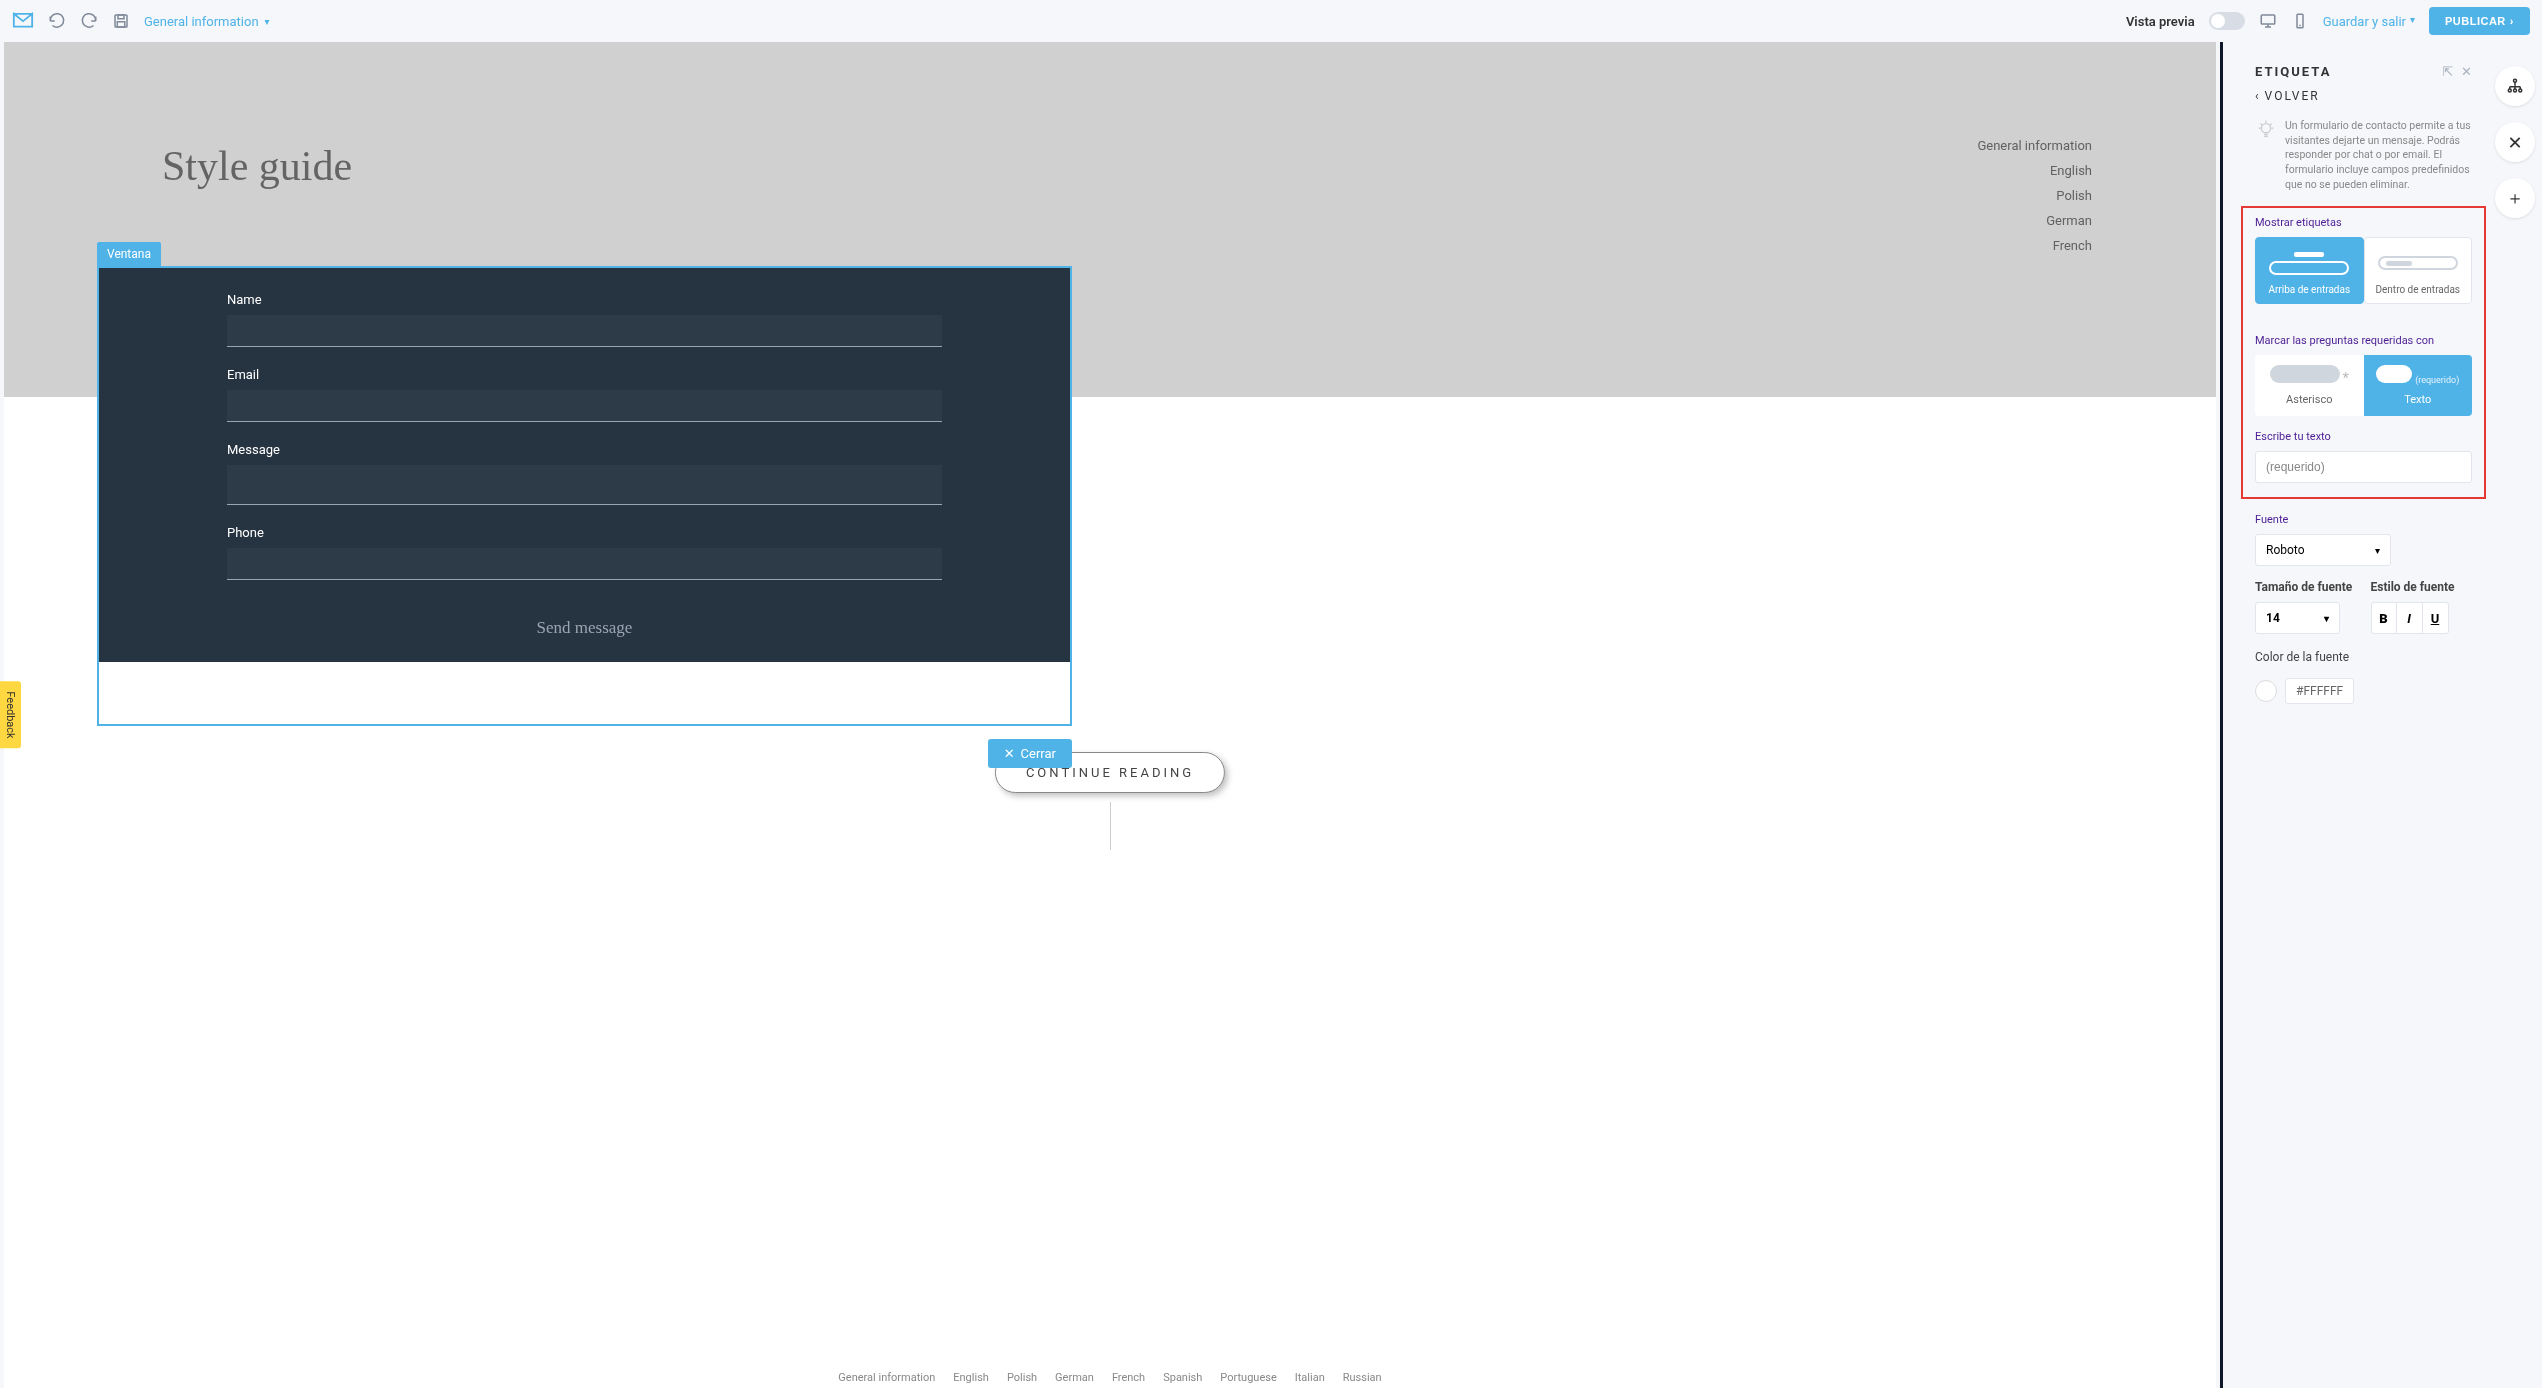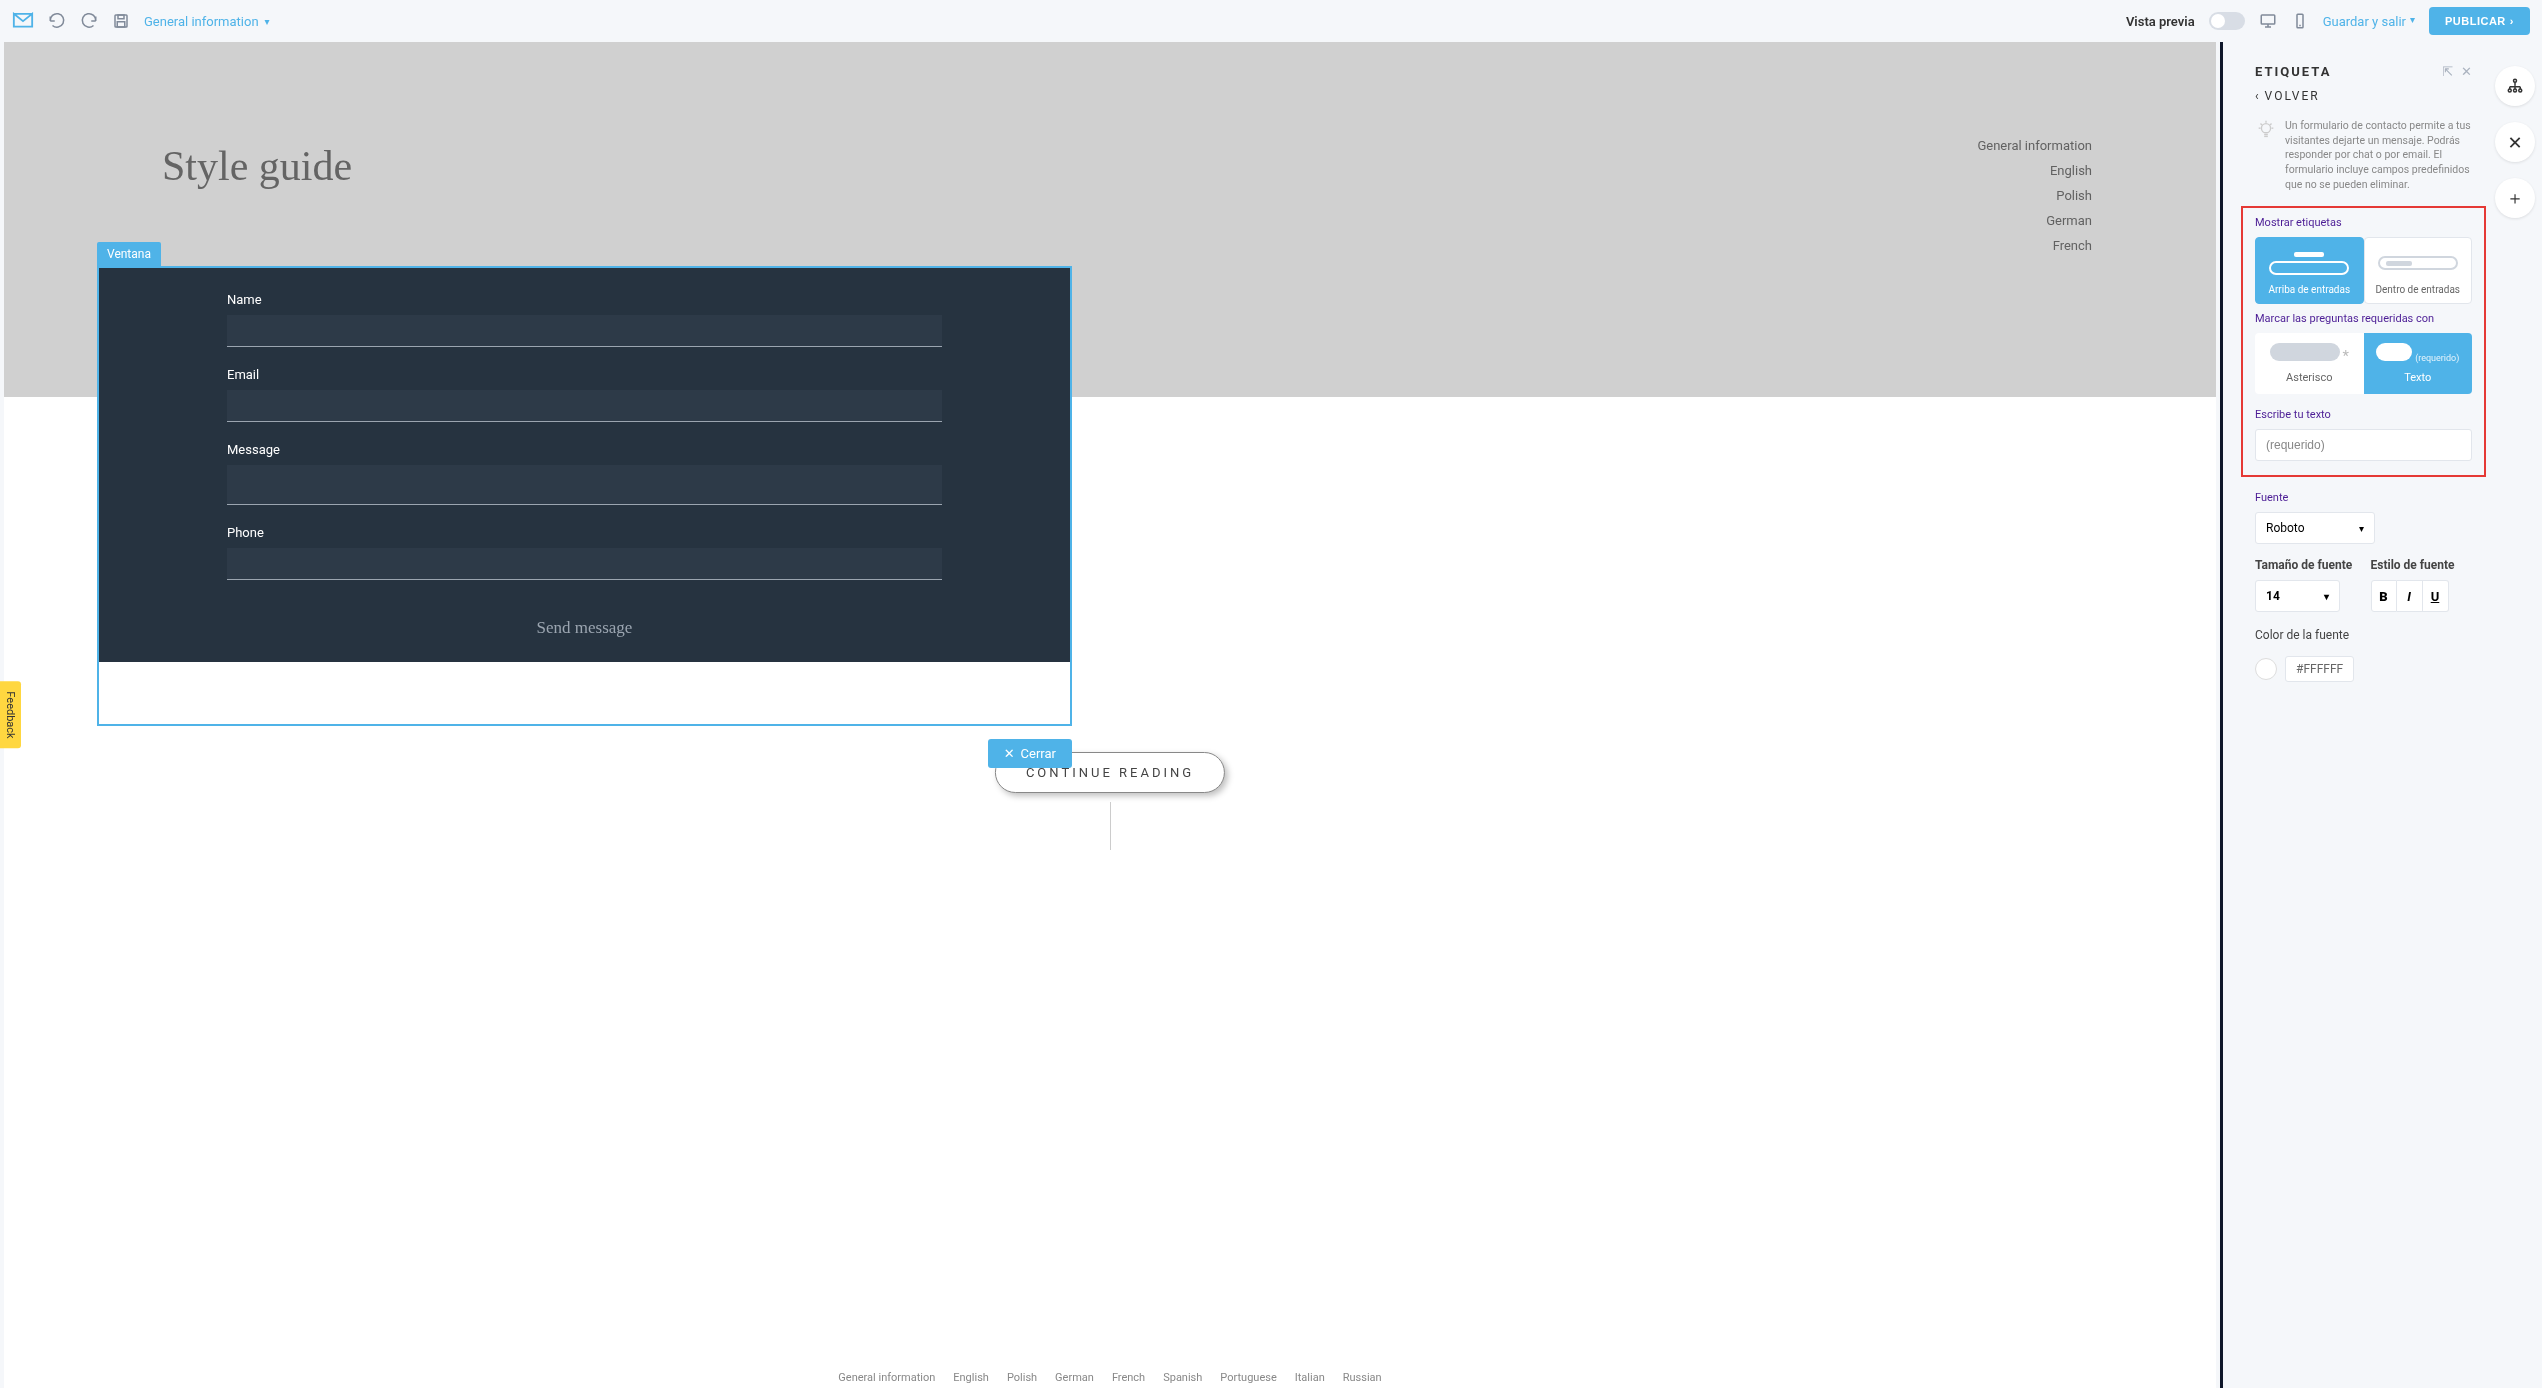--- a/index.html
+++ b/index.html
@@ -56,21 +56,21 @@
 .panel-icons { display: flex; gap: 8px; color: #aab2bf; }
 .panel-icons span { cursor: pointer; font-size: 13px; }
 .back-link { padding: 0 16px 8px 16px; font-size: 12px; letter-spacing: 2px; color: #333; display: flex; align-items: center; gap: 4px; cursor: pointer; }
 .tip-box { padding: 8px 16px 14px 16px; display: flex; gap: 8px; font-size: 10.5px; color: #888; line-height: 1.4; }
 .tip-icon { color: #ccc; flex-shrink: 0; }
 
 .red-box { border: 2px solid #e53935; margin: 0 2px; padding: 8px 12px 14px 12px; }
 
 .section-title { font-size: 11px; color: #4c1d95; margin-bottom: 8px; }
 
-.opt-row { display: flex; gap: 0; margin-bottom: 8px; border-radius: 10px; }
+.opt-row { display: flex; gap: 0; margin-bottom: 30px; border-radius: 10px; }
 .opt-card { flex: 1; background: #fff; border: 1px solid #e2e6ec; border-radius: 4px; padding: 8px; text-align: center; cursor: pointer; }
 .opt-card.active { background: #4fb3e8; border-color: #4fb3e8; }
 .opt-preview { height: 34px; display: flex; flex-direction: column; justify-content: center; align-items: center; gap: 4px; margin-bottom: 4px; }
 .mini-bar { width: 30px; height: 5px; background: #fff; border-radius: 2px; }
 .mini-bar.gray { background: #d0d6de; }
 .mini-field { width: 80px; height: 14px; border: 2px solid #fff; border-radius: 7px; }
 .mini-field.gray { border-color: #d0d6de; }
 .opt-label { font-size: 10px; color: #fff; }
 .opt-card:not(.active) .opt-label { color: #666; }
 
@@ -81,21 +81,21 @@
 .mini-pill { width: 70px; height: 18px; background: #d0d6de; border-radius: 9px; display: inline-block; }
 .mini-pill.white { background: #fff; }
 .mini-req { font-size: 9px; color: rgba(255,255,255,0.85); margin-left: 3px; }
 .asterisk { color: #bbb; font-size: 15px; margin-left: 3px; }
 .opt-label-2 { font-size: 11px; color: #666; margin-top: 6px; }
 .opt-card-2.active .opt-label-2 { color: #fff; }
 
 .text-input-box { width: 100%; background: #fff; border: 1px solid #e2e6ec; border-radius: 3px; padding: 8px 10px; font-size: 12px; color: #888; }
 
 .fuente-section { padding: 14px 16px; }
-.dropdown-box { background: #fff; border: 1px solid #e2e6ec; border-radius: 3px; padding: 8px 10px; font-size: 12px; display: flex; justify-content: space-between; align-items: center; cursor: pointer; width: 120px; }
+.dropdown-box { background: #fff; border: 1px solid #e2e6ec; border-radius: 3px; padding: 8px 10px; font-size: 12px; display: flex; justify-content: space-between; align-items: center; cursor: pointer; width: 136px; }
 .two-col { display: flex; gap: 14px; margin-top: 14px; font-weight: bold; }
 .two-col > div { flex: 1; }
 .small-label { font-size: 12px; color: #444; margin-bottom: 8px; }
 .size-dd { width: 85px; }
 .style-buttons { display: flex; gap: 0; }
 .style-btn { width: 26px; height: 32px; border: 1px solid #e2e6ec; background: #fff; display: flex; align-items: center; justify-content: center; cursor: pointer; font-size: 13px; }
 .style-btn:first-child { border-radius: 3px 0 0 3px; }
 .style-btn:last-child { border-radius: 0 3px 3px 0; }
 .style-btn:not(:first-child) { border-left: none; }
 

